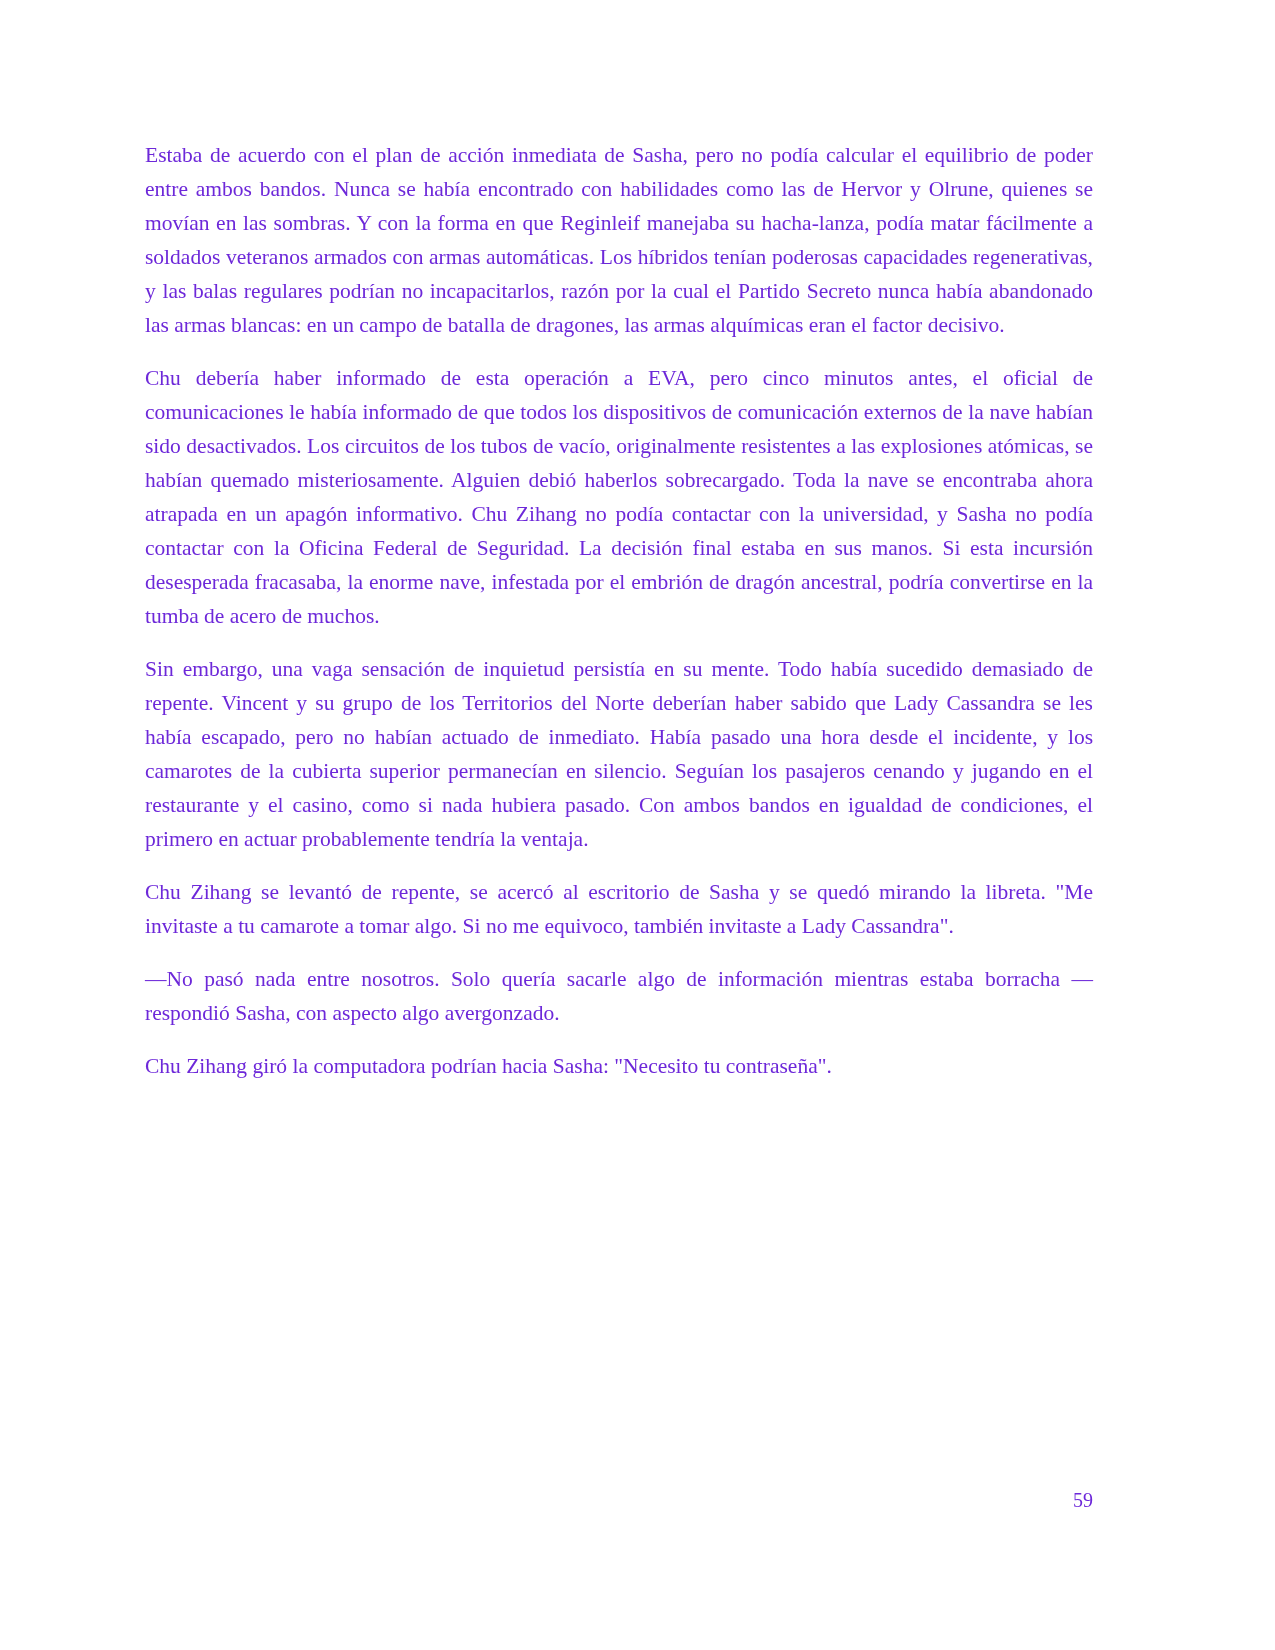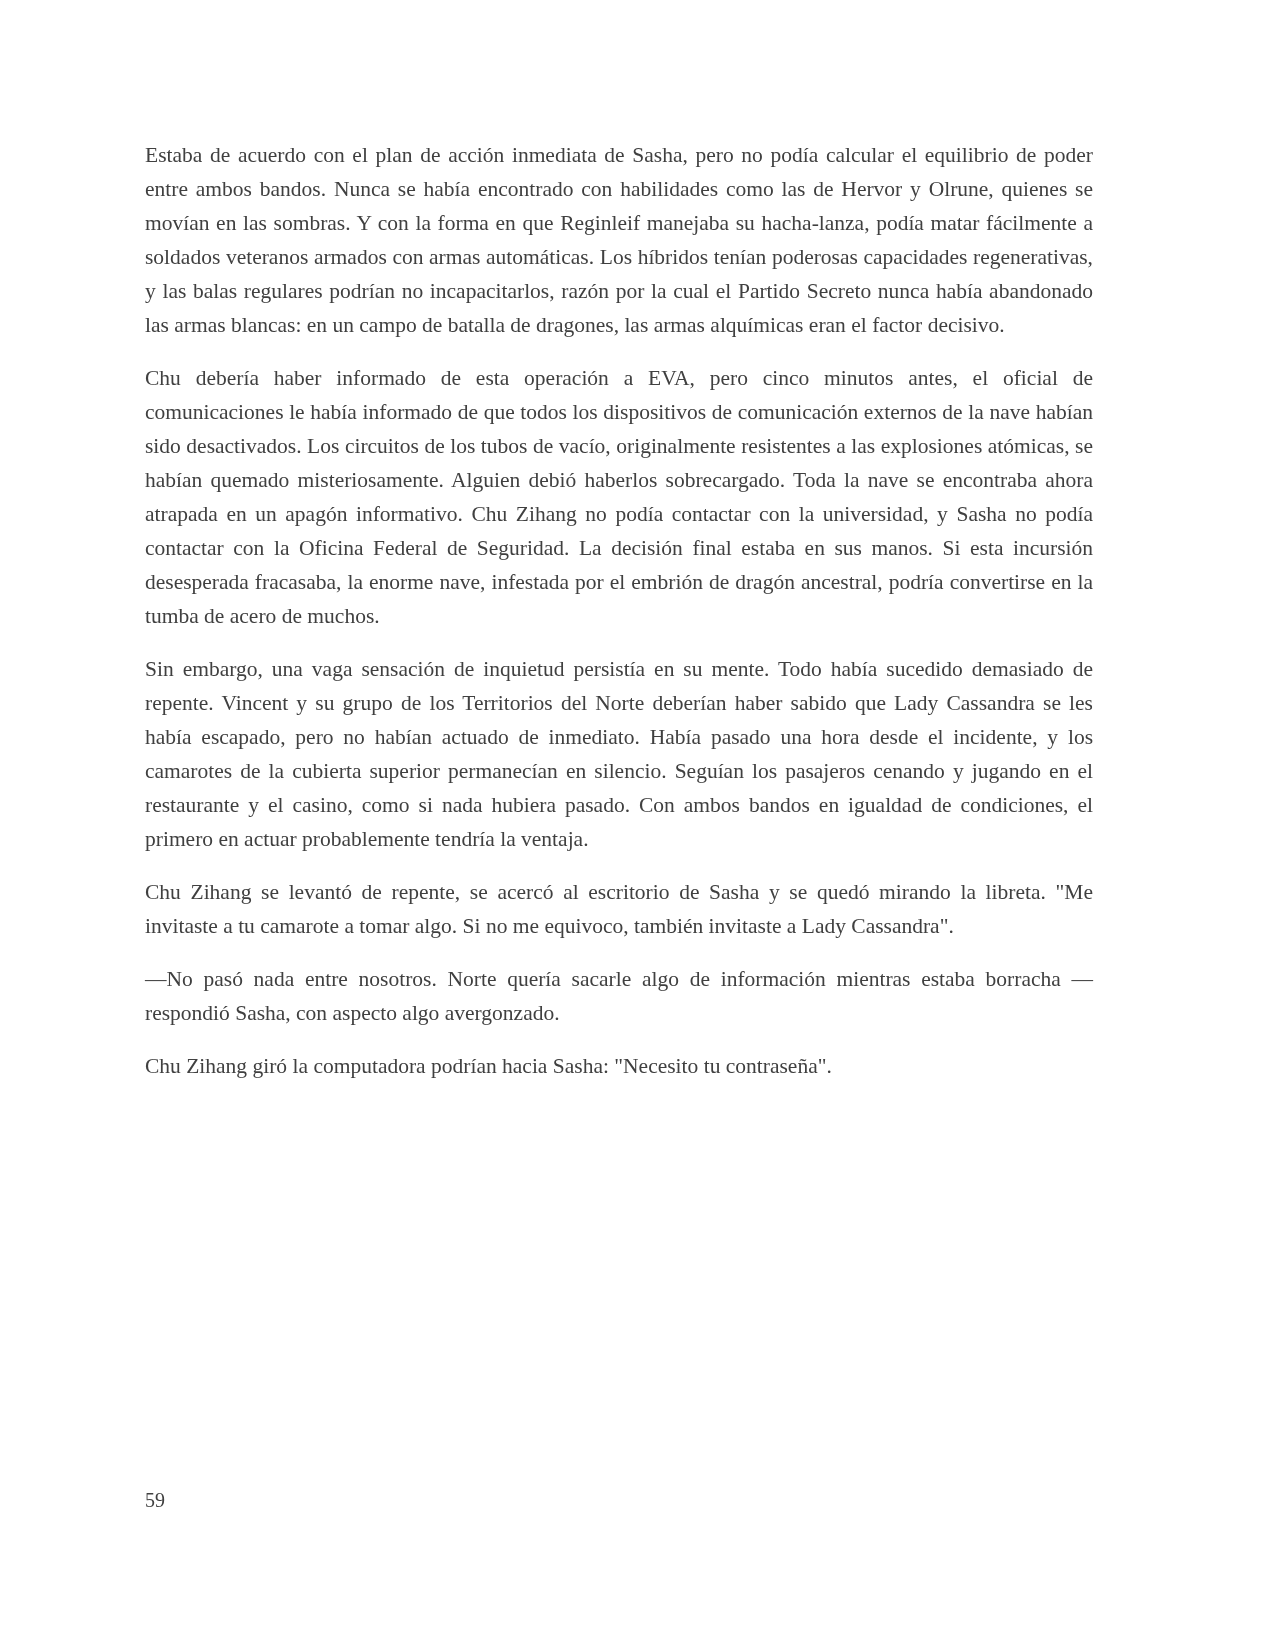--- a/index.html
+++ b/index.html
@@ -7,52 +7,52 @@
     padding: 0;
     background: #ffffff;
   }
   .page {
     position: relative;
     width: 1275px;
     height: 1650px;
     background: #ffffff;
     overflow: hidden;
     font-family: "Liberation Serif", "DejaVu Serif", serif;
-    color: #404040;
+    color: #6d28d9;
   }
   .text-block {
     position: absolute;
     top: 138px;
     left: 145px;
     width: 948px;
     text-align: justify;
     font-size: 21.5px;
     line-height: 34px;
   }
   .text-block p {
     margin: 0 0 19px 0;
     text-align: justify;
     text-justify: inter-word;
   }
   .page-number {
     position: absolute;
     top: 1488px;
     left: 145px;
     width: 948px;
-    text-align: left;
+    text-align: right;
     font-size: 20px;
     line-height: 24px;
   }
 </style>
 </head>
 <body>
 
 <div class="page">
   <div class="text-block">
     <p>Estaba de acuerdo con el plan de acción inmediata de Sasha, pero no podía calcular el equilibrio de poder entre ambos bandos. Nunca se había encontrado con habilidades como las de Hervor y Olrune, quienes se movían en las sombras. Y con la forma en que Reginleif manejaba su hacha-lanza, podía matar fácilmente a soldados veteranos armados con armas automáticas. Los híbridos tenían poderosas capacidades regenerativas, y las balas regulares podrían no incapacitarlos, razón por la cual el Partido Secreto nunca había abandonado las armas blancas: en un campo de batalla de dragones, las armas alquímicas eran el factor decisivo.</p>
     <p>Chu debería haber informado de esta operación a EVA, pero cinco minutos antes, el oficial de comunicaciones le había informado de que todos los dispositivos de comunicación externos de la nave habían sido desactivados. Los circuitos de los tubos de vacío, originalmente resistentes a las explosiones atómicas, se habían quemado misteriosamente. Alguien debió haberlos sobrecargado. Toda la nave se encontraba ahora atrapada en un apagón informativo. Chu Zihang no podía contactar con la universidad, y Sasha no podía contactar con la Oficina Federal de Seguridad. La decisión final estaba en sus manos. Si esta incursión desesperada fracasaba, la enorme nave, infestada por el embrión de dragón ancestral, podría convertirse en la tumba de acero de muchos.</p>
     <p>Sin embargo, una vaga sensación de inquietud persistía en su mente. Todo había sucedido demasiado de repente. Vincent y su grupo de los Territorios del Norte deberían haber sabido que Lady Cassandra se les había escapado, pero no habían actuado de inmediato. Había pasado una hora desde el incidente, y los camarotes de la cubierta superior permanecían en silencio. Seguían los pasajeros cenando y jugando en el restaurante y el casino, como si nada hubiera pasado. Con ambos bandos en igualdad de condiciones, el primero en actuar probablemente tendría la ventaja.</p>
     <p>Chu Zihang se levantó de repente, se acercó al escritorio de Sasha y se quedó mirando la libreta. "Me invitaste a tu camarote a tomar algo. Si no me equivoco, también invitaste a Lady Cassandra".</p>
-    <p>—No pasó nada entre nosotros. Norte quería sacarle algo de información mientras estaba borracha —respondió Sasha, con aspecto algo avergonzado.</p>
+    <p>—No pasó nada entre nosotros. Solo quería sacarle algo de información mientras estaba borracha —respondió Sasha, con aspecto algo avergonzado.</p>
     <p>Chu Zihang giró la computadora podrían hacia Sasha: "Necesito tu contraseña".</p>
   </div>
   <div class="page-number">59</div>
 </div>
 
 </body></html>

